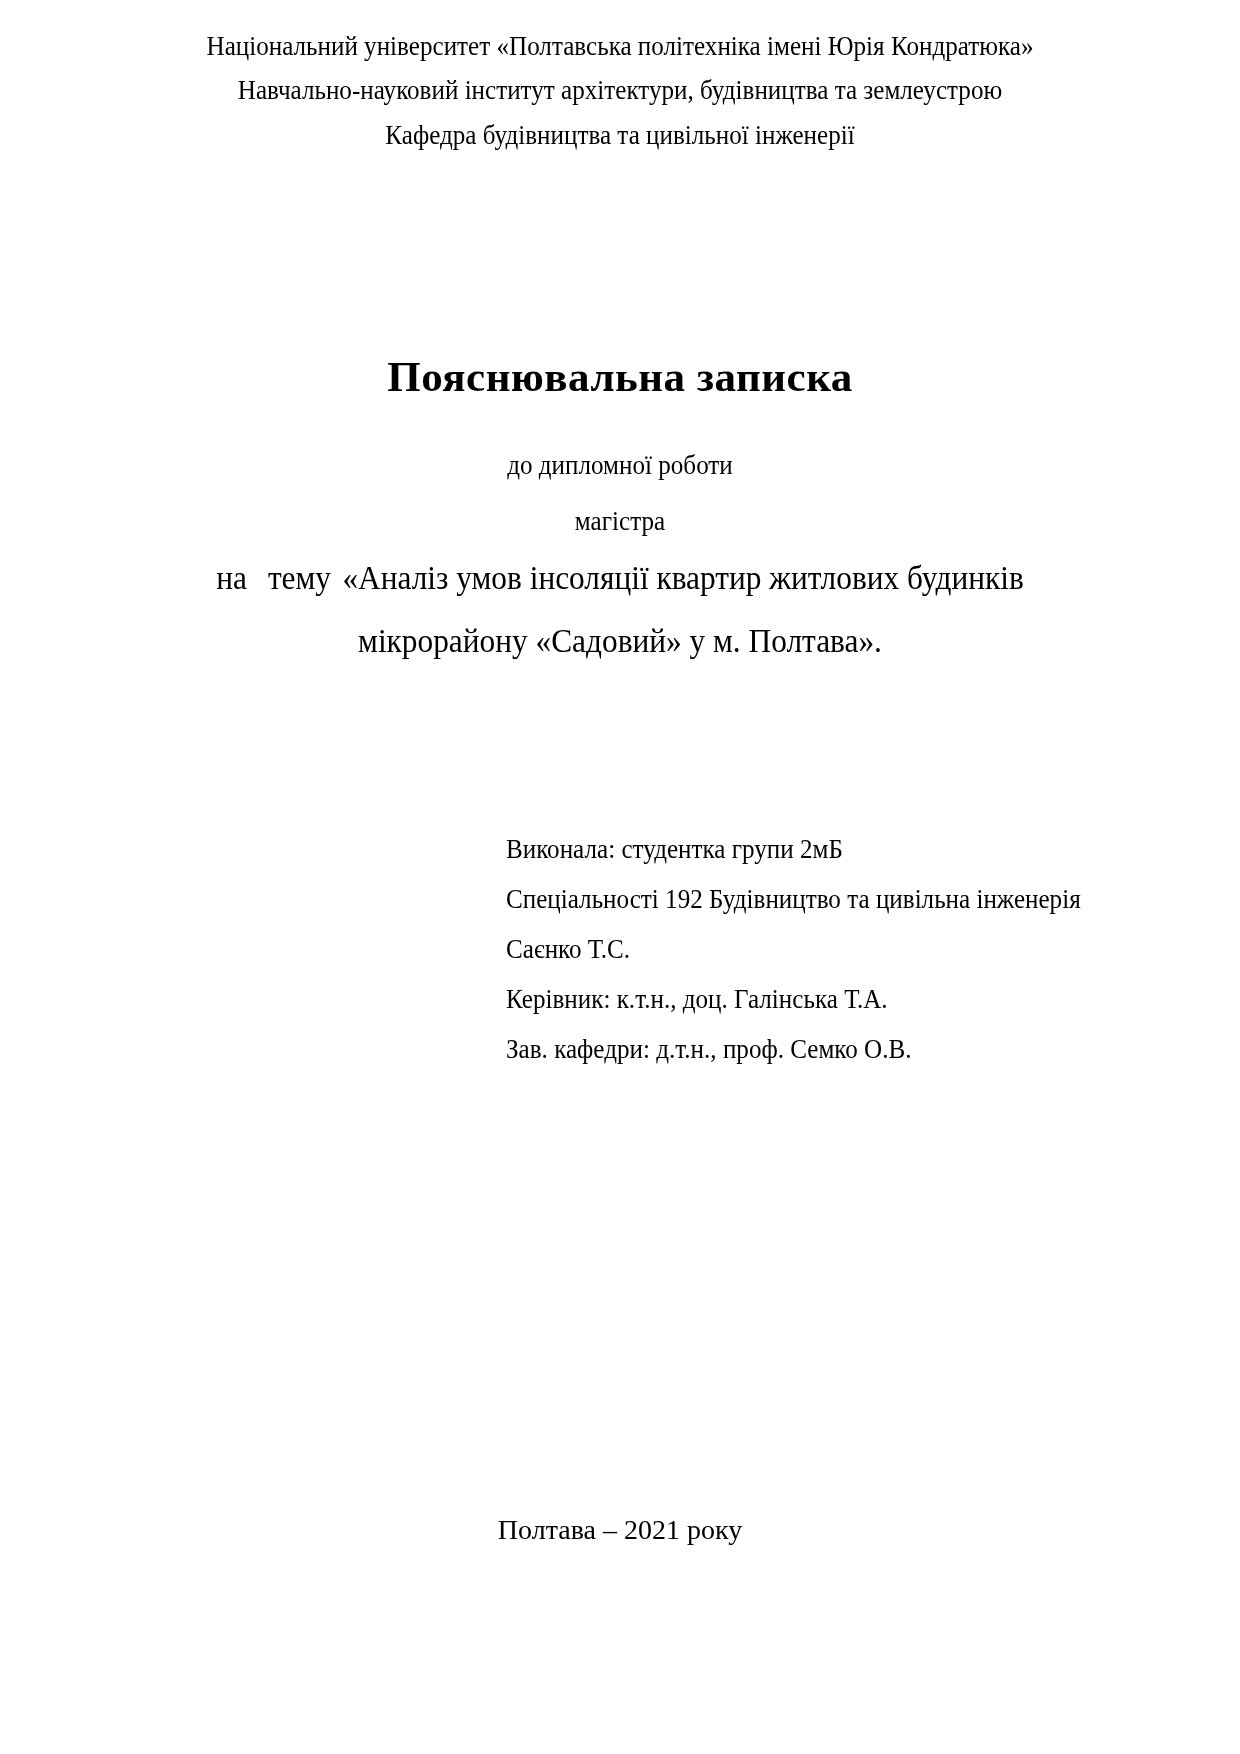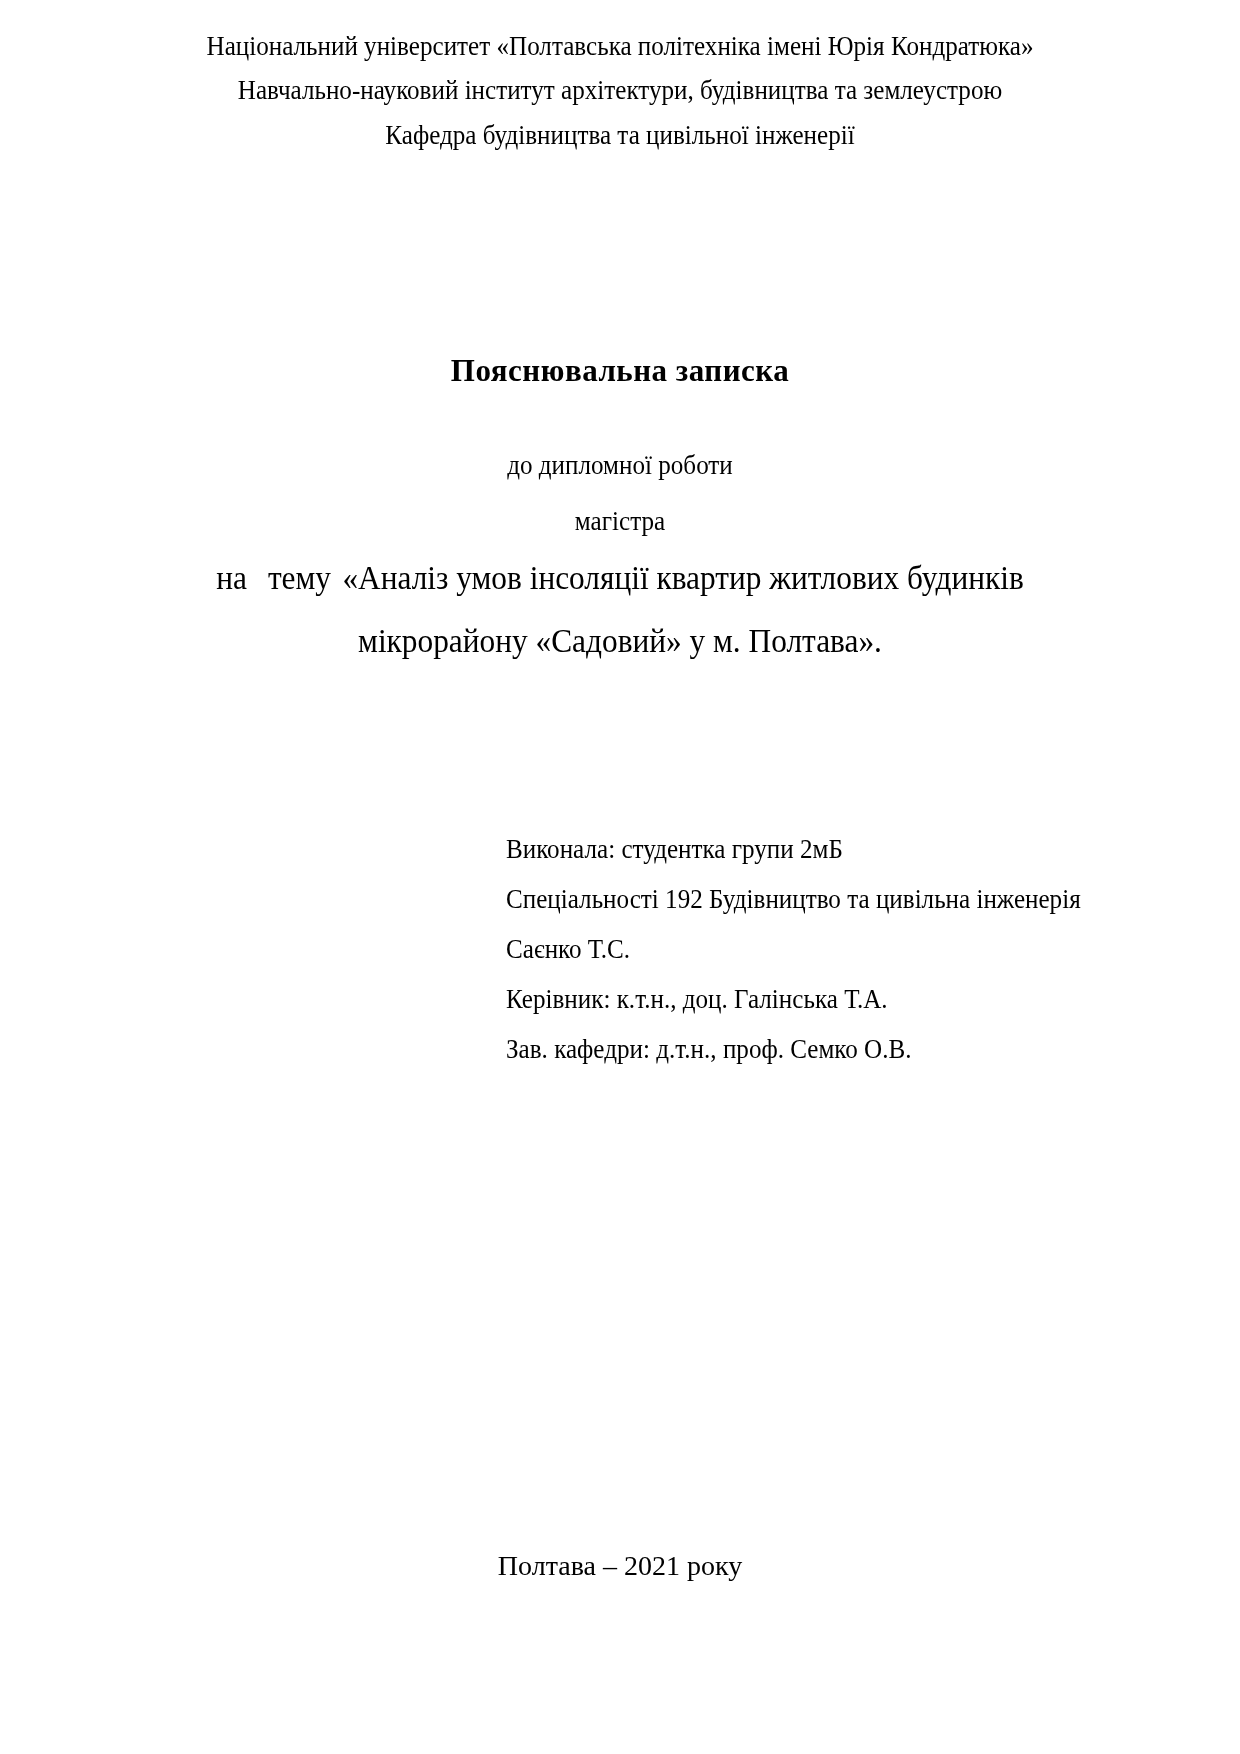--- a/index.html
+++ b/index.html
@@ -22,21 +22,21 @@
       text-align: center;
       white-space: nowrap;
       line-height: 1;
     }
     .header-line {
       font-size: 27px;
       transform: scaleX(0.93);
       transform-origin: center;
     }
     .title {
-      font-size: 31px;
+      font-size: 43px;
       font-weight: bold;
       letter-spacing: 0.5px;
     }
     .subtitle {
       font-size: 27px;
       transform: scaleX(0.93);
       transform-origin: center;
     }
     .topic {
       font-size: 33px;
@@ -78,15 +78,15 @@
   <div class="line topic" style="top:625px;">мікрорайону «Садовий» у м. Полтава».</div>
 
   <div>
     <div class="info" style="top:836px;">Виконала: студентка групи 2мБ</div>
     <div class="info" style="top:886px;">Спеціальності 192 Будівництво та цивільна інженерія</div>
     <div class="info" style="top:936px;">Саєнко Т.С.</div>
     <div class="info" style="top:986px;">Керівник: к.т.н., доц. Галінська Т.А.</div>
     <div class="info" style="top:1036px;">Зав. кафедри:  д.т.н., проф. Семко О.В.</div>
   </div>
 
-  <div class="line footer" style="top:1516px;margin-top:36px;">Полтава – 2021 року</div>
+  <div class="line footer" style="top:1516px;">Полтава – 2021 року</div>
 
 </div>
 
 </body></html>

